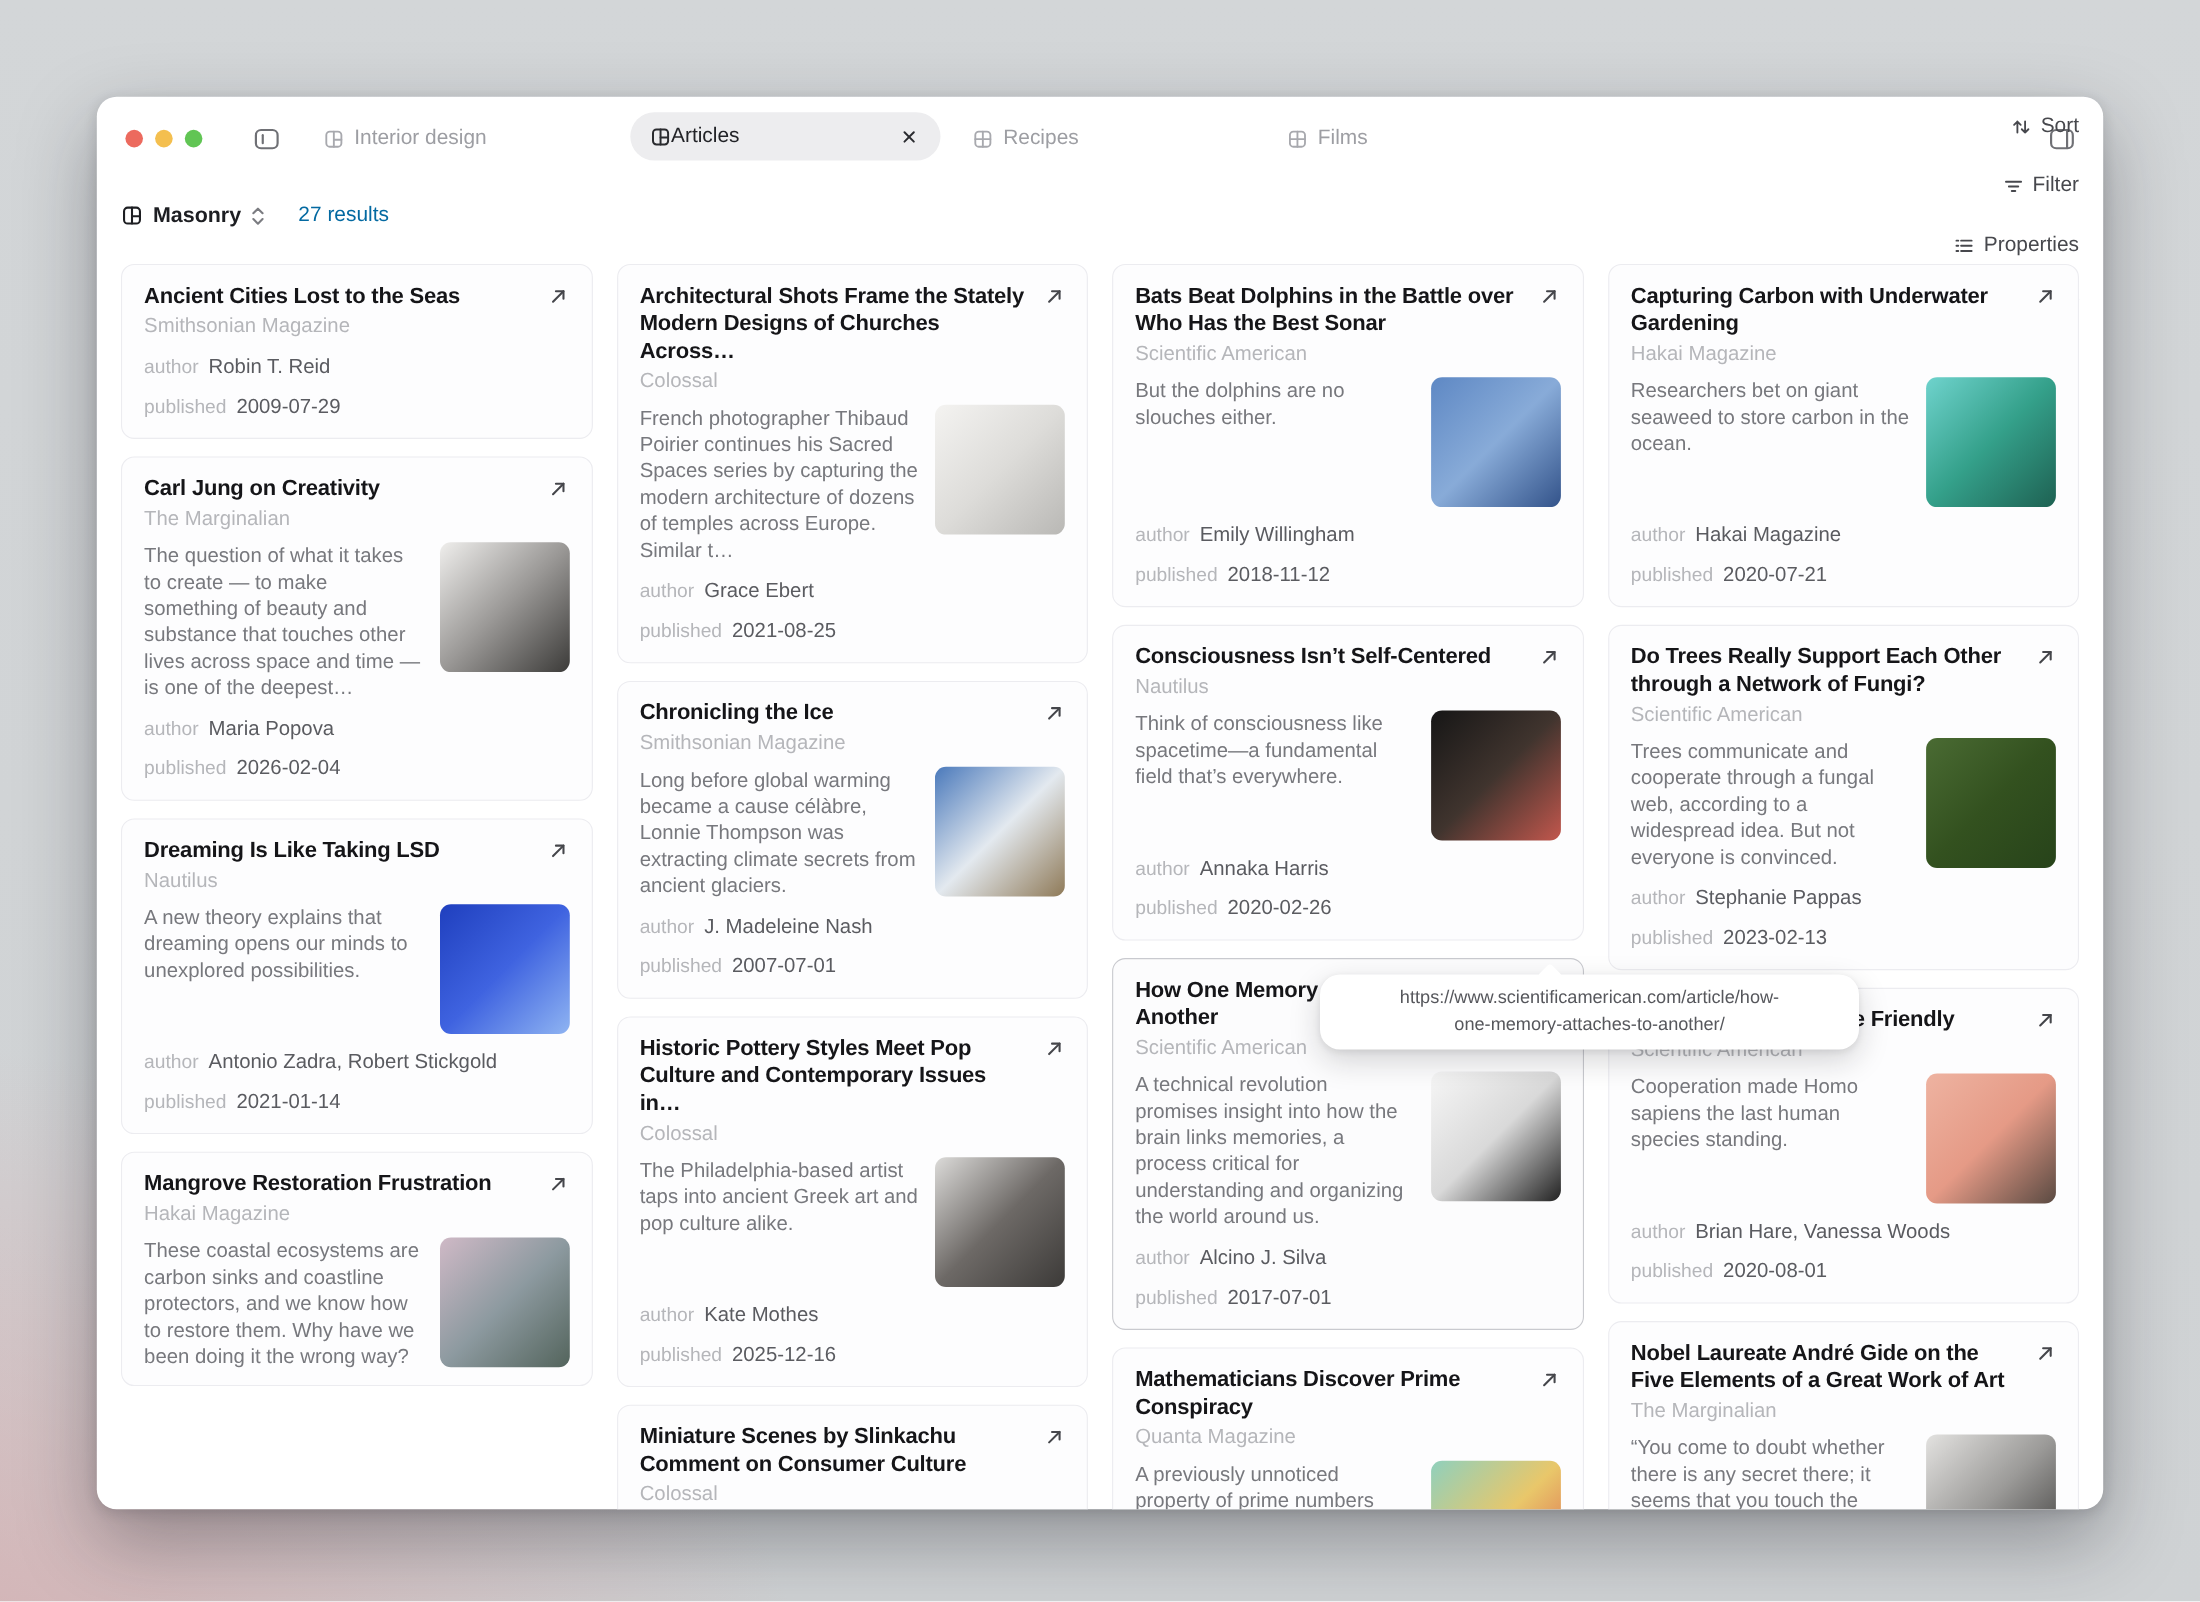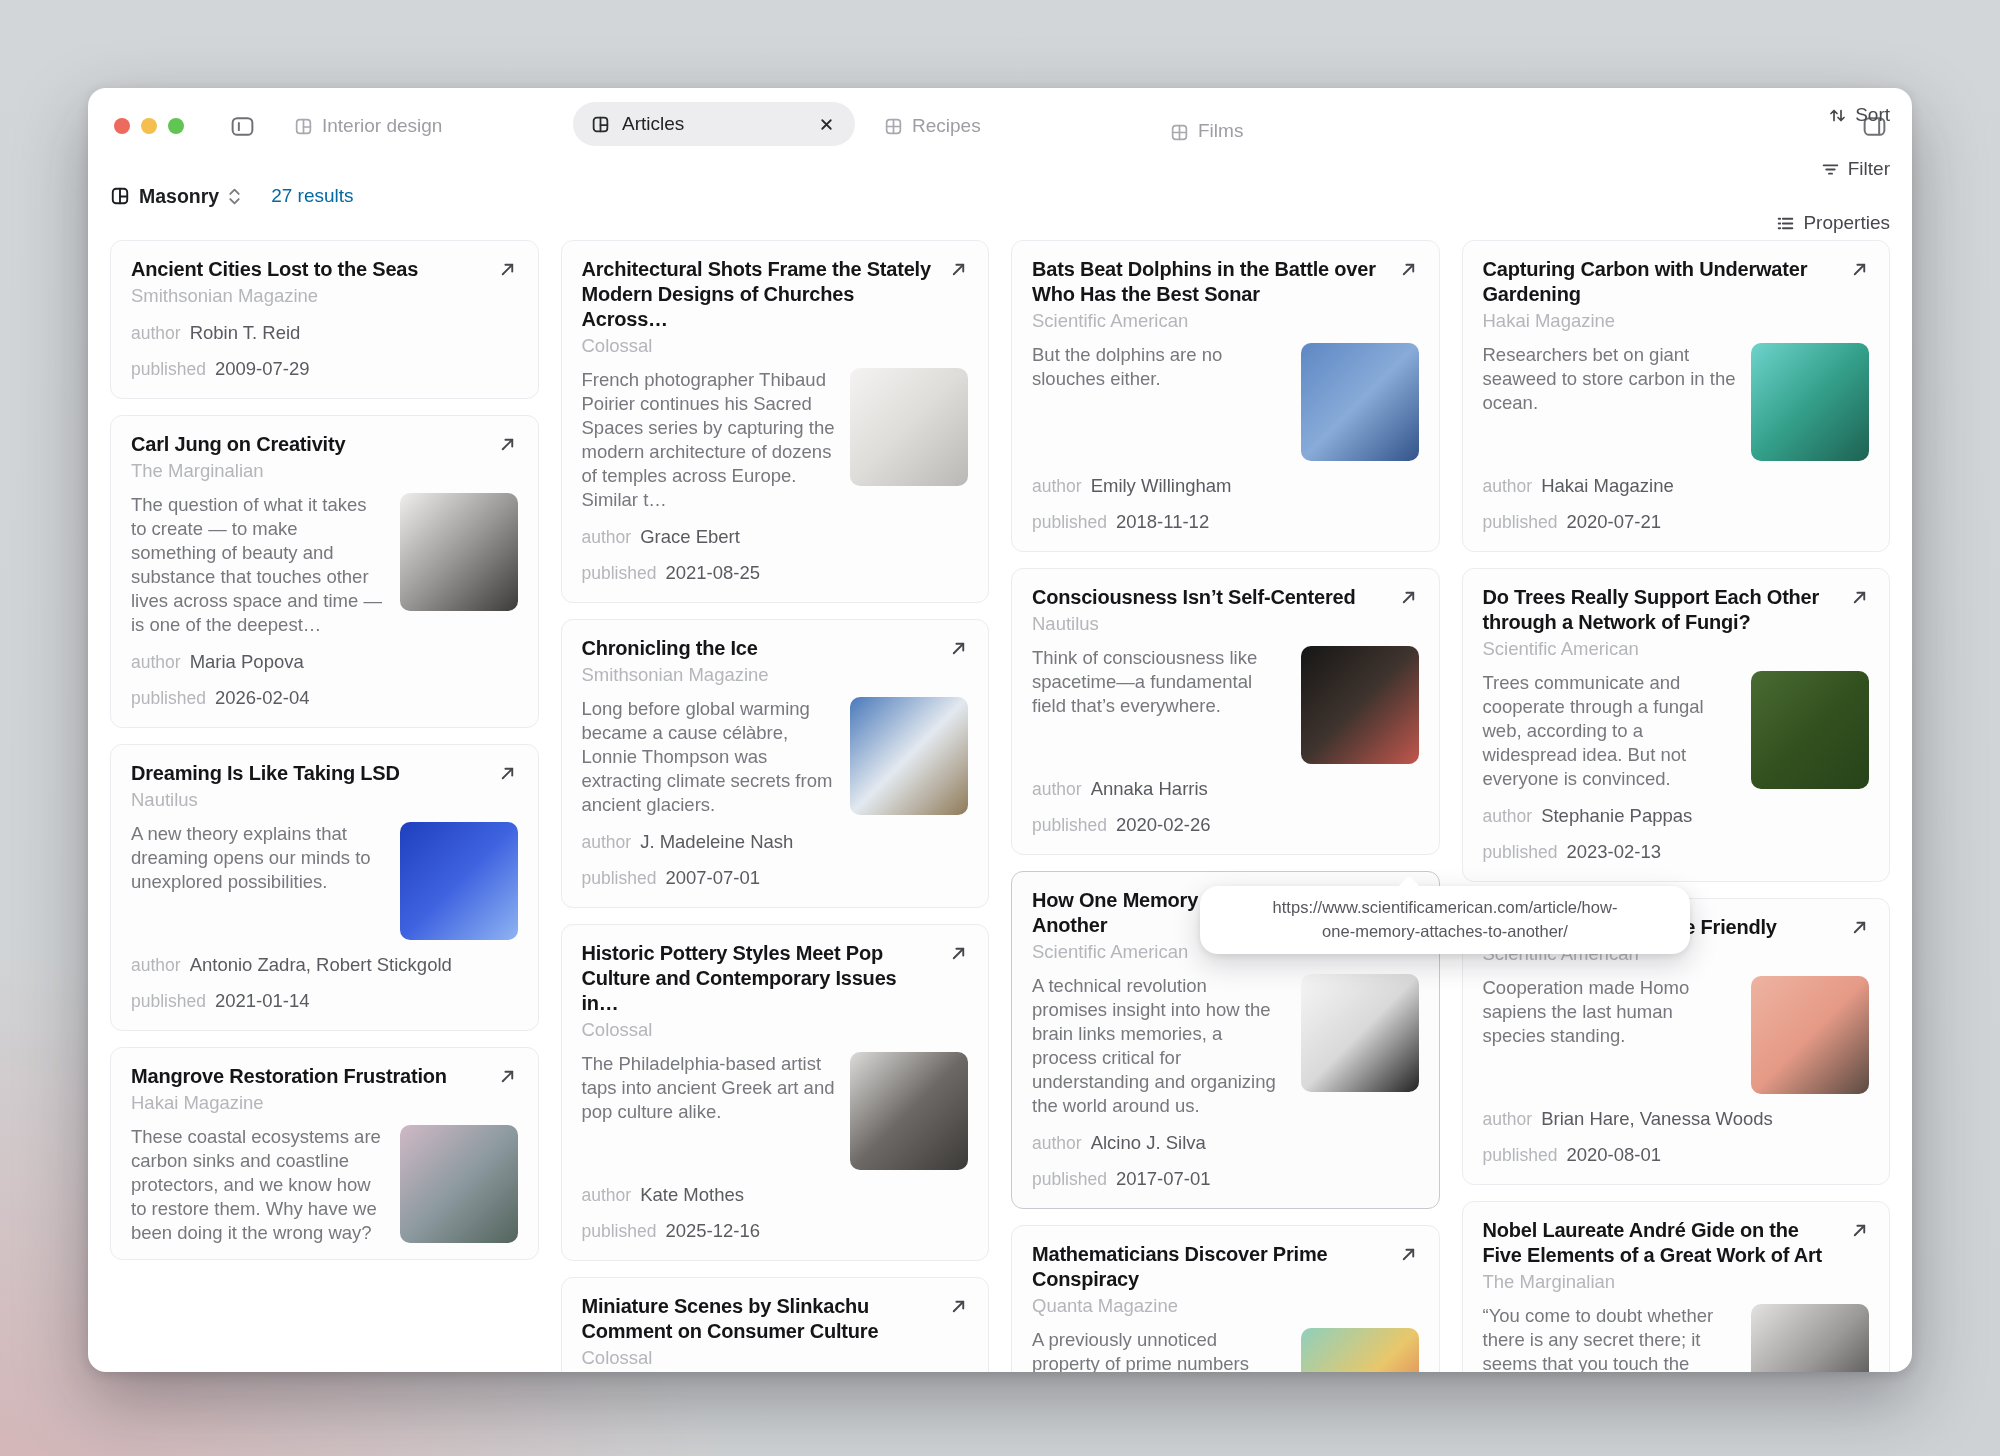--- a/index.html
+++ b/index.html
@@ -24,23 +24,23 @@
   .titlebar { position:absolute; left:0; top:0; right:0; height:70px; }
   .traffic { position:absolute; left:26px; top:30px; display:flex; gap:11px; }
   .dot { width:16px; height:16px; border-radius:50%; }
   .dot.red{background:#ec6a5e;} .dot.yellow{background:#f4bf4f;} .dot.green{background:#61c554;}
   .iconbtn { background:none; border:none; position:absolute; display:grid; place-items:center; width:32px; height:32px; }
   .sidebar-btn{ left:138px; top:22px; }
   .panel-btn{ right:22px; top:22px; }
   .tab { position:absolute; top:22px; height:32px; display:flex; align-items:center; gap:9px;
          font-size:19px; color:#9d9ea3; background:none; border:none; }
   .tab svg { stroke:#a8a9ae; }
-  .tab-interior{ left:206px; } .tab-recipes{ left:796px; } .tab-films{ left:1082px;align-items:flex-end; }
+  .tab-interior{ left:206px; } .tab-recipes{ left:796px; } .tab-films{ left:1082px; }
   .tab-pill { position:absolute; left:485px; top:14px; width:282px; height:44px;
-    background:#ededef; border-radius:22px; display:flex; align-items:center; gap:12px;
+    background:#ededef; border-radius:22px; display:flex; align-items:center; gap:0;
     padding:0 16px 0 18px; border:none; font-size:19px; color:#222327; }
   .tab-pill svg{ stroke:#2a2b2f; }
   .tab-pill .tab-label{ flex:1; text-align:left; font-weight:400; }
   .close-btn{ background:none;border:none; width:26px;height:26px; display:grid;place-items:center; }
   
   .toolbar { position:absolute; left:22px; right:22px; top:86px; height:44px;
     display:flex; align-items:center; }
   .view-switch { display:flex; align-items:center; gap:9px; background:none; border:none; }
   .view-switch .vlabel { font-size:19.5px; font-weight:600; color:#1d1e22; }
   .results { margin-left:30px; font-size:19px; color:#0369a1; }

